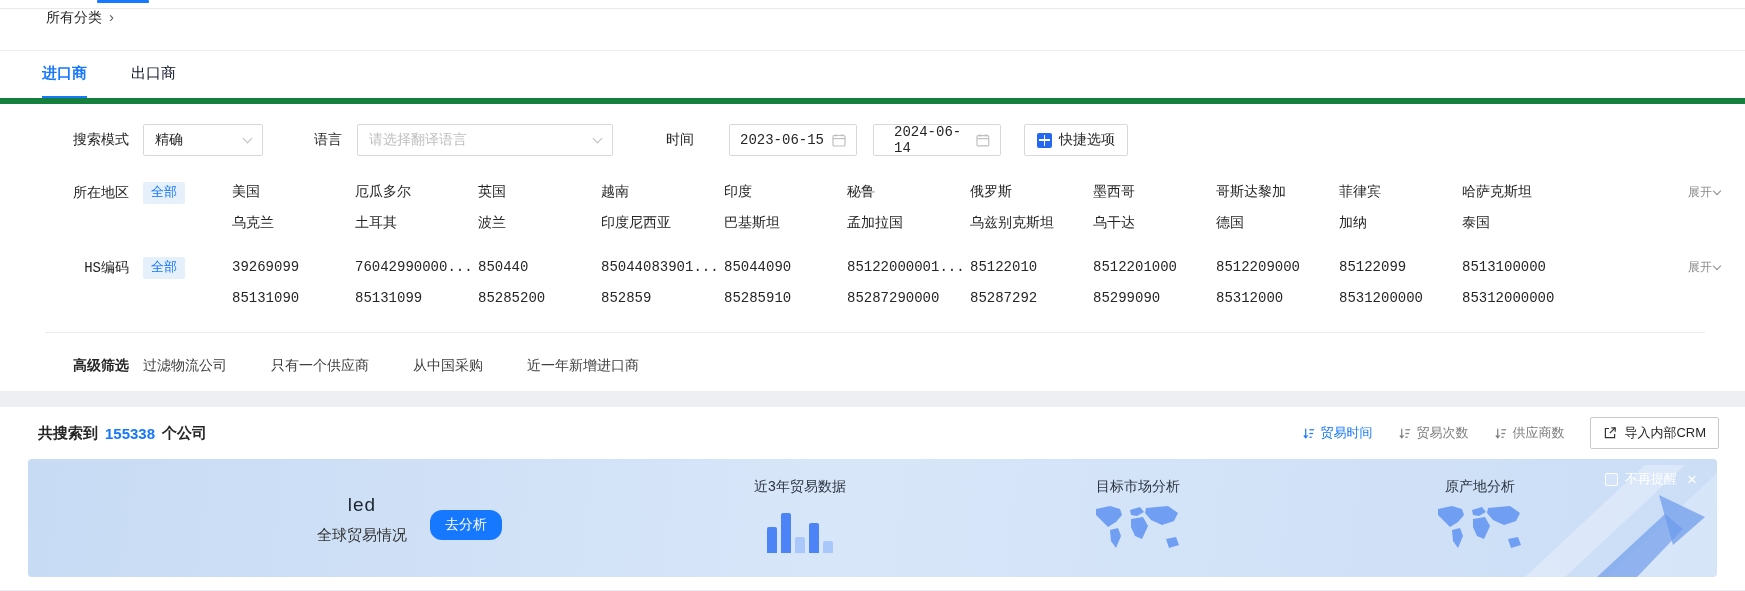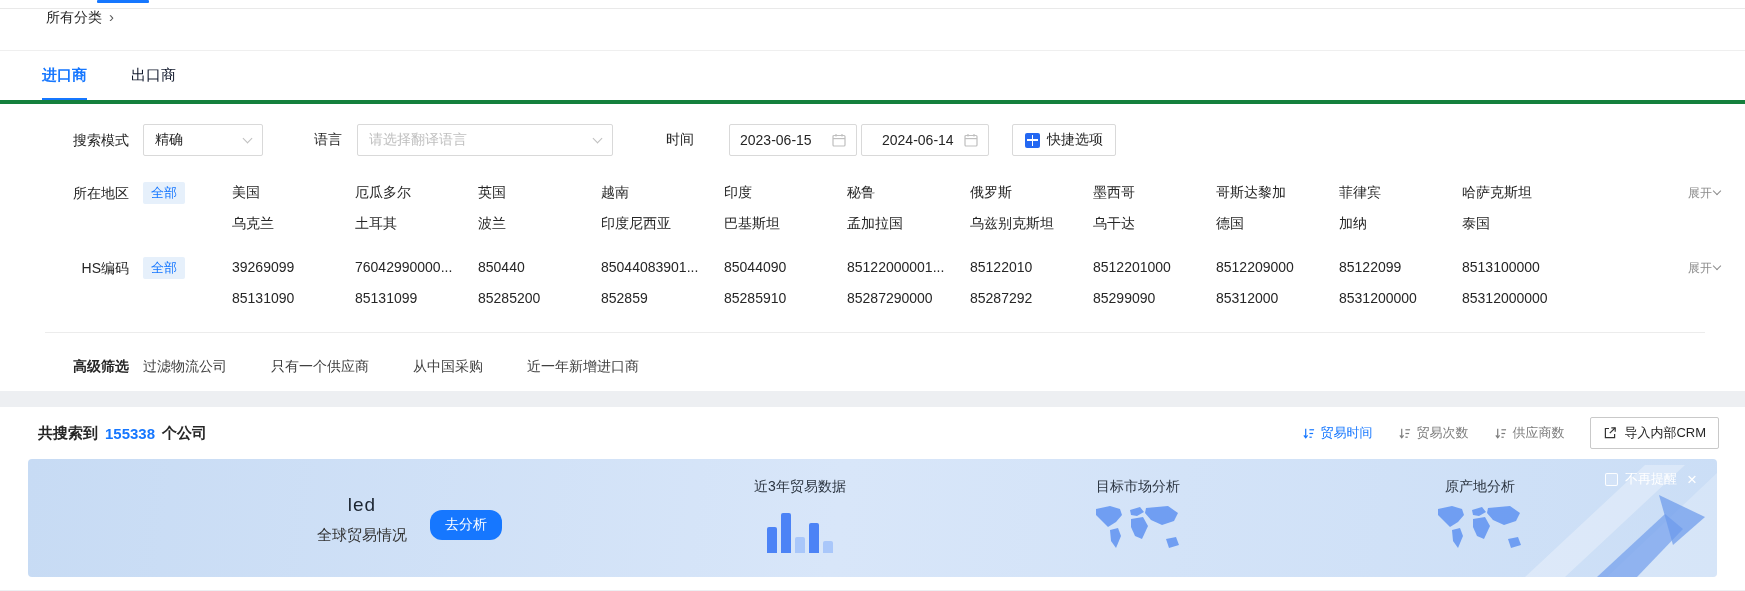--- a/index.html
+++ b/index.html
@@ -12,45 +12,45 @@
   }
 
   
   .topstrip { position:relative; height:9px; background:#fff; border-bottom:1px solid #e9e9e9; }
   .top-indicator { position:absolute; left:97px; top:0; width:52px; height:3px; background:#1677ff; border-radius:1px; }
 
   .breadcrumb-row { height:42px; background:#fff; border-bottom:1px solid #efefef;
     display:flex; align-items:flex-start; padding-left:46px; gap:7px; }
   .bc-arrow { color:#595959; font-size:15px; line-height:1; }
 
-  .tabs-row { height:53px; background:#fff; border-bottom:4px solid #15803d;
+  .tabs-row { height:53px; background:#fff; border-bottom:6px solid #15803d;
     display:flex; align-items:flex-end; padding-left:42px; gap:44px; }
   .tab { font-size:15px; padding-bottom:15px; color:#0f172a; cursor:pointer; position:relative; }
   .tab.active { color:#1677ff; font-weight:bold; }
   .tab.active::after { content:""; position:absolute; left:0; right:0; bottom:0; height:2px; background:#1677ff; }
 
-  .filter-panel { background:#fff; padding:20px 0 14px; }
+  .filter-panel { background:#fff; padding:20px 0 14px;font-family:Liberation Mono, monospace; }
   .frow { display:flex; align-items:flex-start; }
   .controls { align-items:center; margin-bottom:26px; }
   .flabel { width:129px; padding-left:28px; text-align:right; flex-shrink:0; line-height:22px; }
   .flabel-mid { flex-shrink:0; }
 
   .chev { width:7px; height:7px; border-right:1.4px solid currentColor; border-bottom:1.4px solid currentColor;
     transform:rotate(45deg); display:inline-block; margin-top:-4px; flex-shrink:0; }
 
   .select { height:32px; border:1px solid #d9d9d9; border-radius:2px; background:#fff;
     display:flex; align-items:center; justify-content:space-between; padding:0 11px; cursor:pointer; }
   .select .chev { color:#bfbfbf; }
   .sel-mode { width:120px; margin-left:14px; }
   .sel-lang { width:256px; margin-left:15px; }
   .sel-lang .val { color:#bfbfbf; }
   .datebox { width:128px; height:32px; border:1px solid #d9d9d9; border-radius:2px; background:#fff;
     display:flex; align-items:center; justify-content:space-between; padding:0 10px; cursor:pointer; }
   .date1 { margin-left:35px;text-align:center; }
-  .date2 { margin-left:4px;padding-left:20px; }
+  .date2 { margin-left:16px;padding-left:20px; }
   .quick { height:32px; border:1px solid #d9d9d9; border-radius:2px; background:#fff;
     display:flex; align-items:center; gap:7px; padding:0 12px; margin-left:23px;
     font-size:14px; color:#262626; cursor:pointer; font-family:inherit; }
   .grid-icon { width:15px; height:15px; background:#2468f2; border-radius:2px; position:relative; display:inline-block; }
   .grid-icon::before { content:""; position:absolute; left:2px; right:2px; top:6.6px; height:1.6px; background:#fff; }
   .grid-icon::after  { content:""; position:absolute; top:2px; bottom:2px; left:6.6px; width:1.6px; background:#fff; }
 
   .chip { margin-left:14px; background:#e6f0fb; color:#1677ff; font-size:13px;
     padding:2px 8px; border-radius:2px; line-height:18px; cursor:pointer; flex-shrink:0; }
   .gridwrap { margin-left:47px; display:flex; flex-direction:column; gap:11px; }

